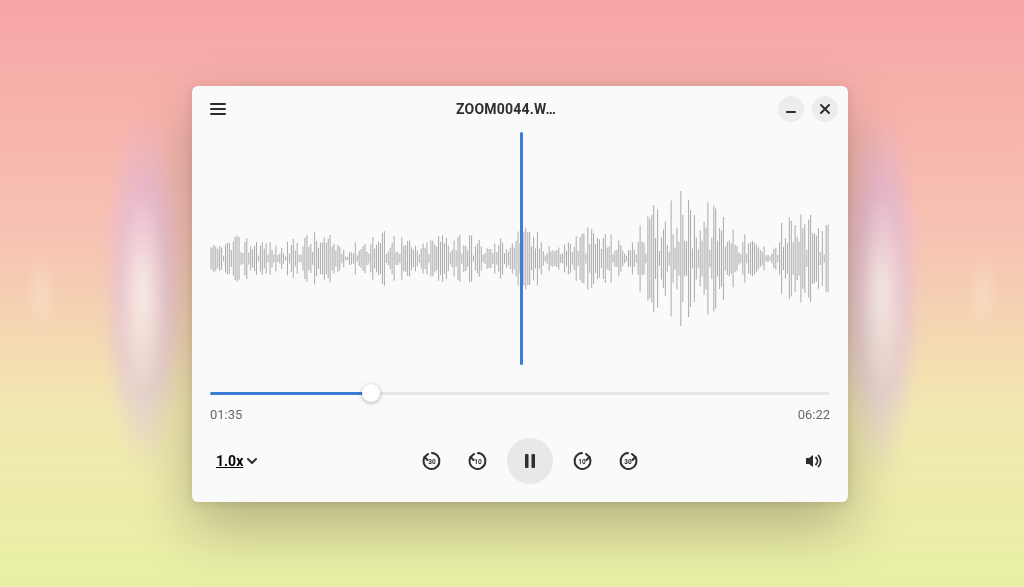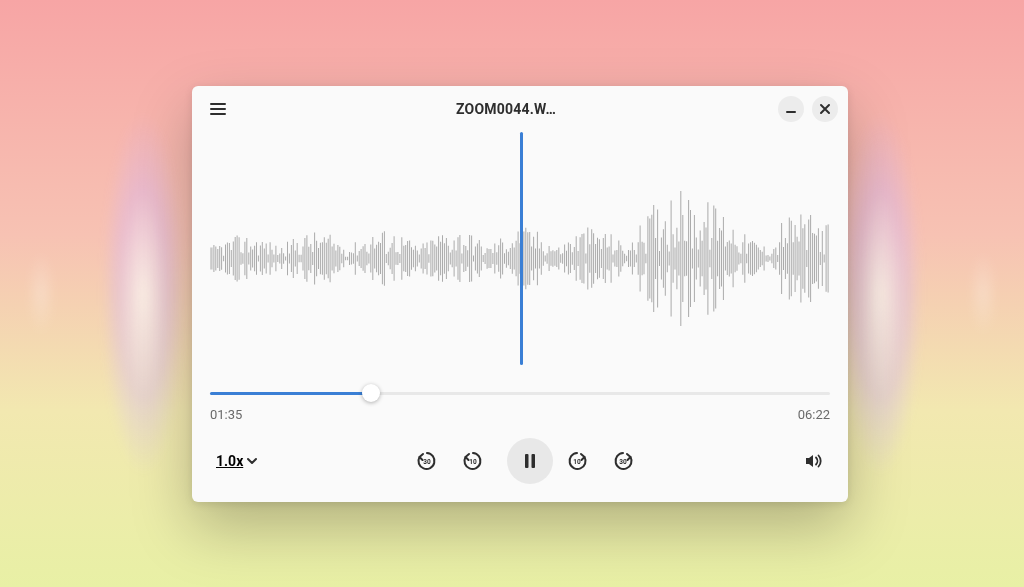--- a/index.html
+++ b/index.html
@@ -167,21 +167,21 @@
     border-radius: 6px;
   }
   .spacer { flex: 1; }
   .ctl-group {
     display: flex;
     align-items: center;
     gap: 12px;
   }
   .iconbtn {
     width: 34px; height: 34px;
-    display: flex; align-items: center; 
+    display: flex; align-items: center; justify-content: center;
     cursor: pointer;
     border-radius: 8px;
   }
   .playpause {
     width: 46px; height: 46px;
     border-radius: 50%;
     background: #e8e8e8;
     display: flex; align-items: center; justify-content: center;
     cursor: pointer;
   }

